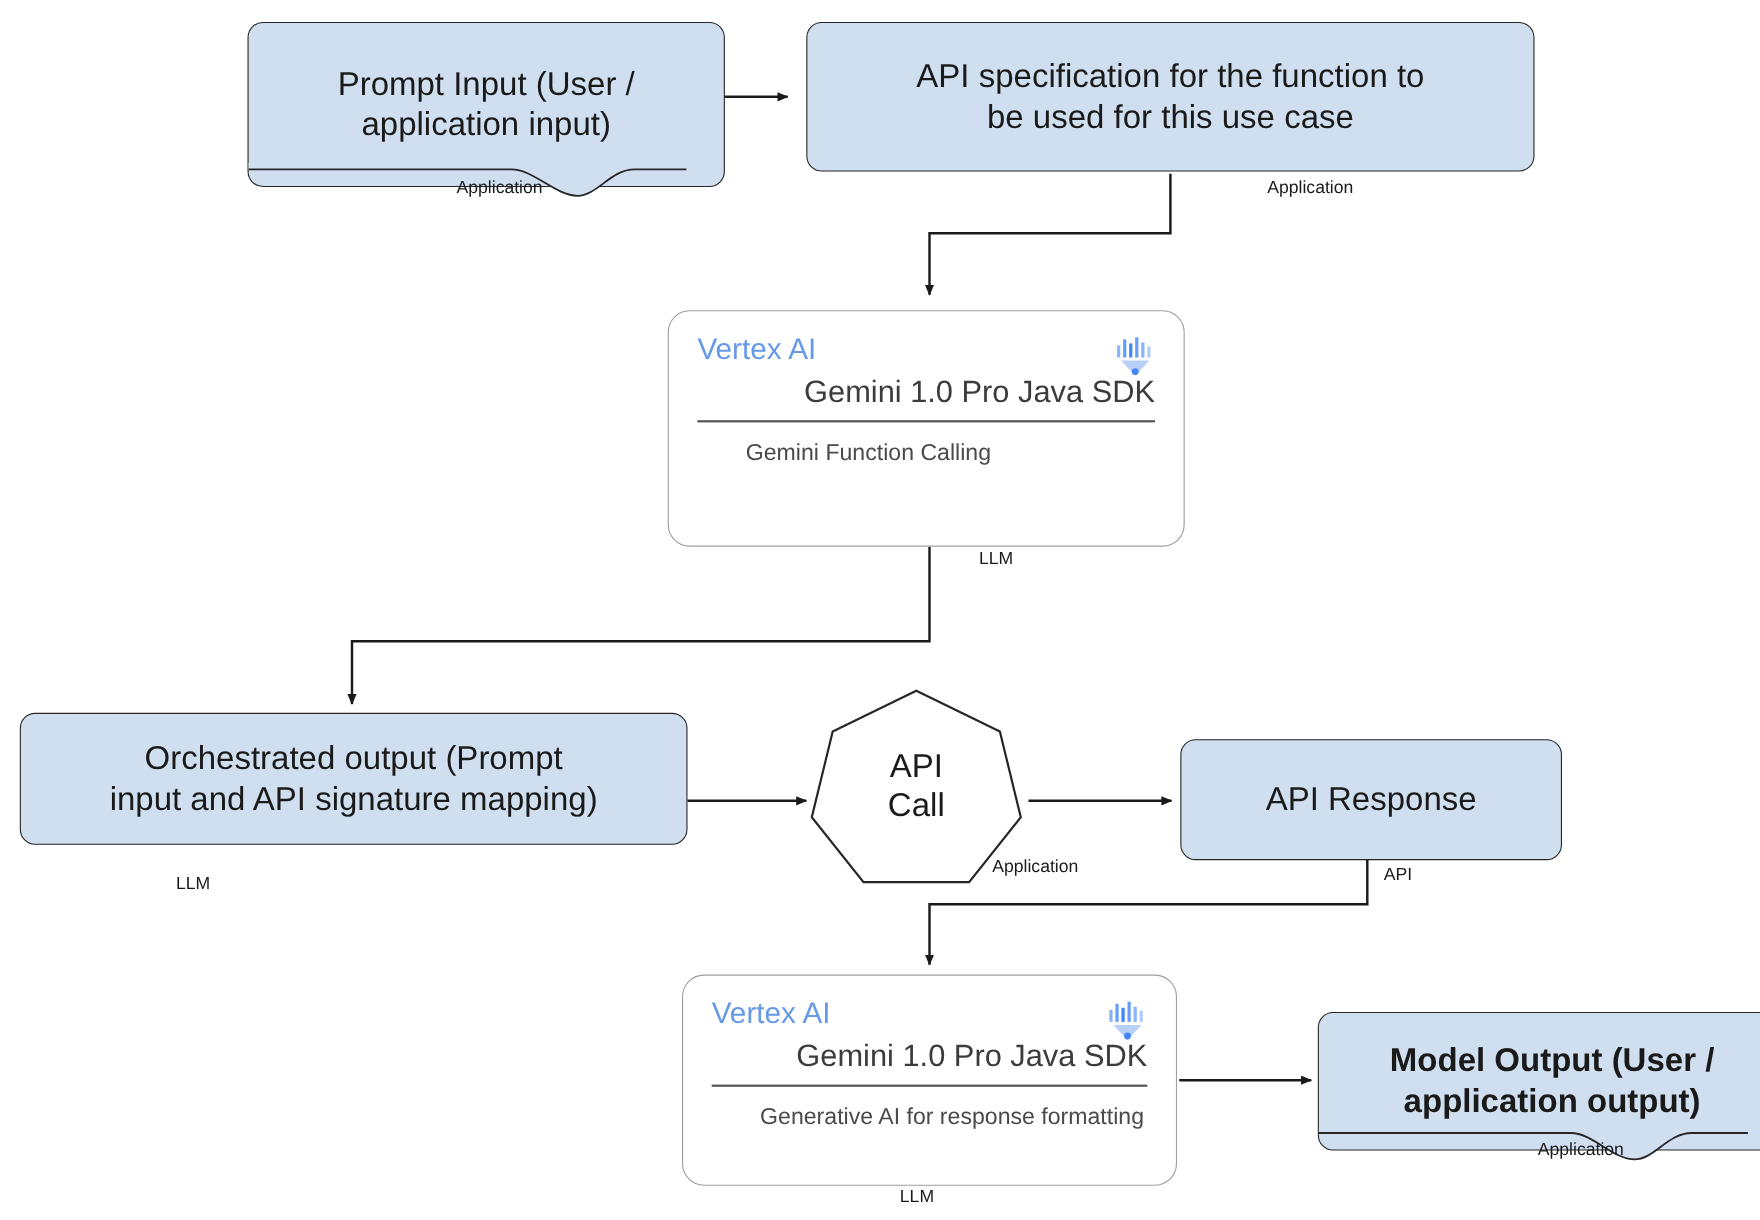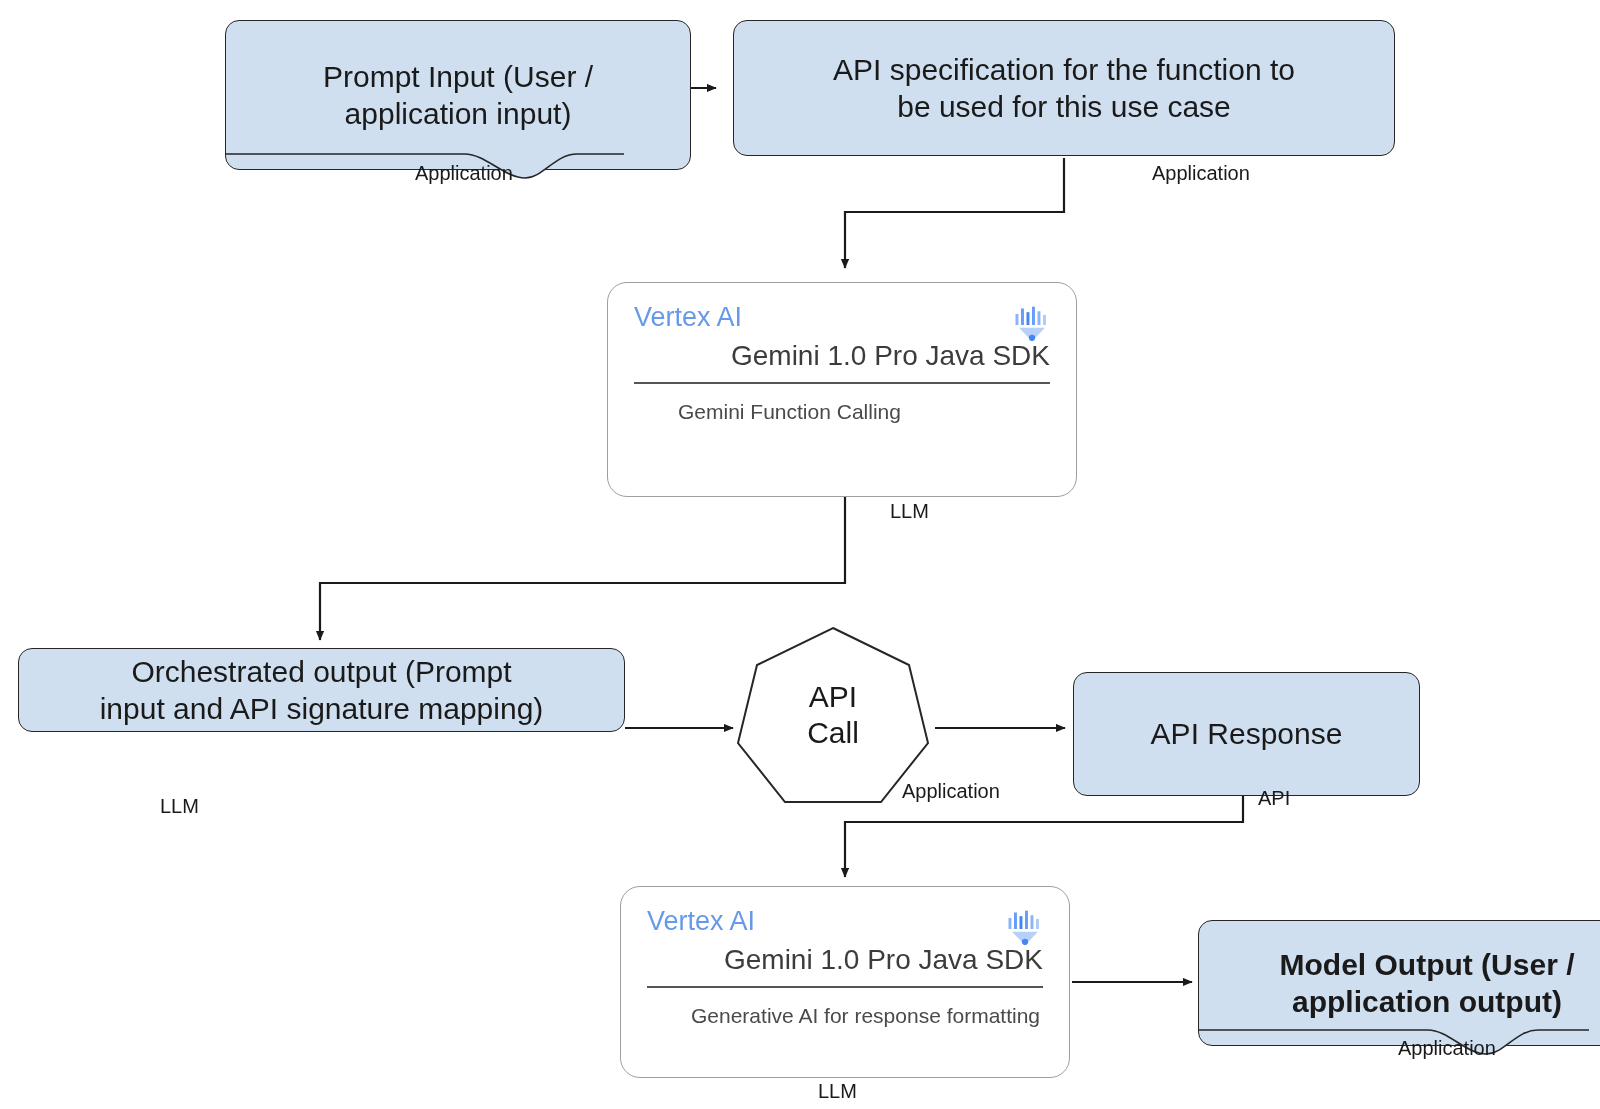--- a/index.html
+++ b/index.html
@@ -33,29 +33,29 @@
     background: #cfdff0;
     border: 1.6px solid #262626;
     border-radius: 14px;
     display: flex;
     align-items: center;
     justify-content: center;
     text-align: center;
     color: #1a1a1a;
     font-size: 30px;
     line-height: 1.25;
-    padding: 6px 32px;
+    padding: 6px 16px;
   }
   .box .txt {
     display: block;
     white-space: pre-line;
   }
   .caption {
     position: absolute;
-    font-size: 20px;
+    font-size: 16px;
     color: #1a1a1a;
     white-space: nowrap;
   }
   .card {
     background: #ffffff;
     border: 1.5px solid #9e9e9e;
     border-radius: 20px;
     box-sizing: border-box;
     padding: 20px 26px;
     position: absolute;
@@ -162,36 +162,36 @@
       <rect x="18" y="10" width="3.2" height="14" fill="#4285f4"></rect>
       <rect x="24" y="4" width="3.2" height="20" fill="#669df6"></rect>
       <rect x="30" y="9" width="3.2" height="15" fill="#8ab4f8"></rect>
       <rect x="36" y="13" width="3.2" height="11" fill="#aecbfa"></rect>
       <path d="M10,27 L38,27 L24,42 Z" fill="#aecbfa" opacity="0.9"></path>
       <circle cx="24" cy="38" r="3.4" fill="#4285f4"></circle>
     </svg>
   </div>
   <div class="caption" style="left:890px; top:500px;">LLM</div>
 
-  <div class="node box" style="left:18px; top:648px; width:607px; height:84px;">
+  <div class="node box" style="left:18px; top:648px; width:607px; height:120px;">
     <span class="txt">Orchestrated output (Prompt
 input and API signature mapping)</span>
   </div>
   <div class="caption" style="left:160px; top:795px;">LLM</div>
 
   <div class="hept" style="left:733px; top:625px;">
     <svg width="200" height="180" viewBox="0 0 200 180">
       <polygon points="100,3 176,40 195,118 148,177 52,177 5,118 24,40" fill="#ffffff" stroke="#262626" stroke-width="2"></polygon>
     </svg>
     <div class="lbl">API
 Call</div>
   </div>
   <div class="caption" style="left:902px; top:780px;">Application</div>
 
-  <div class="node box" style="left:1073px; top:672px; width:347px; height:124px;">
+  <div class="node box" style="left:1073px; top:672px; width:347px; height:110px;">
     <span class="txt">API Response</span>
   </div>
   <div class="caption" style="left:1258px; top:787px;">API</div>
 
   <div class="card" style="left:620px; top:886px; width:450px; height:192px;">
     <div class="brand">Vertex AI</div>
     <div class="sdk">Gemini 1.0 Pro Java SDK</div>
     <div class="rule"></div>
     <div class="sub">Generative AI for response formatting</div>
     <svg class="logo" viewBox="0 0 48 48">

